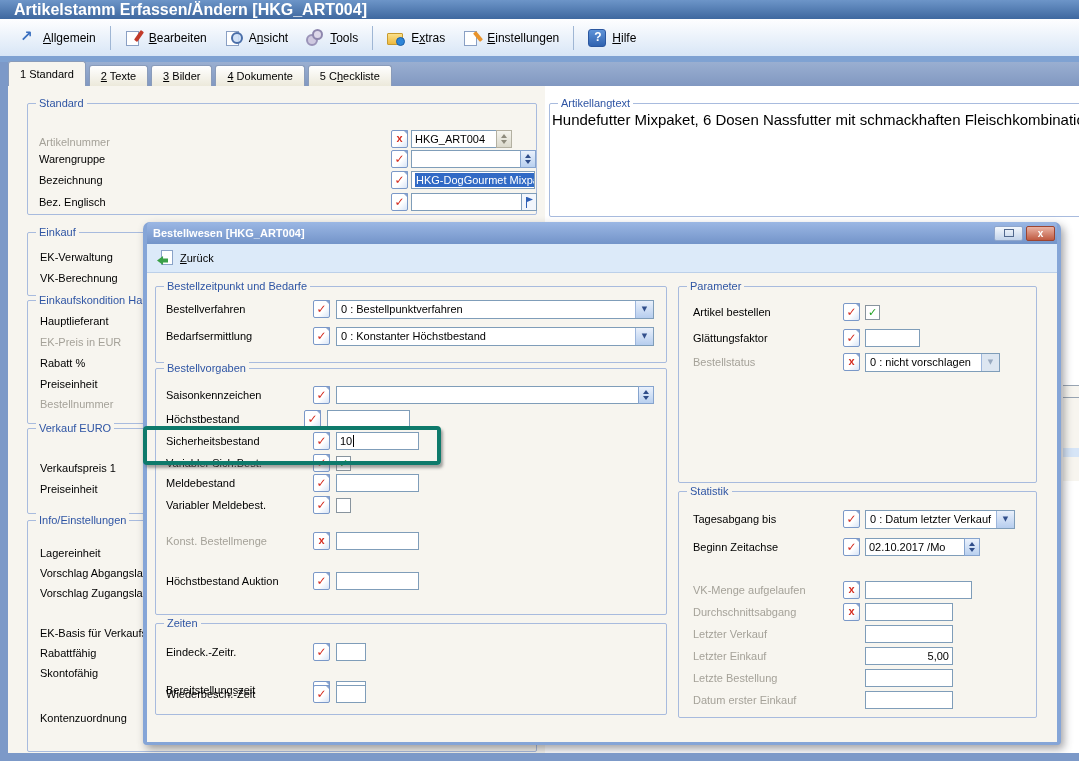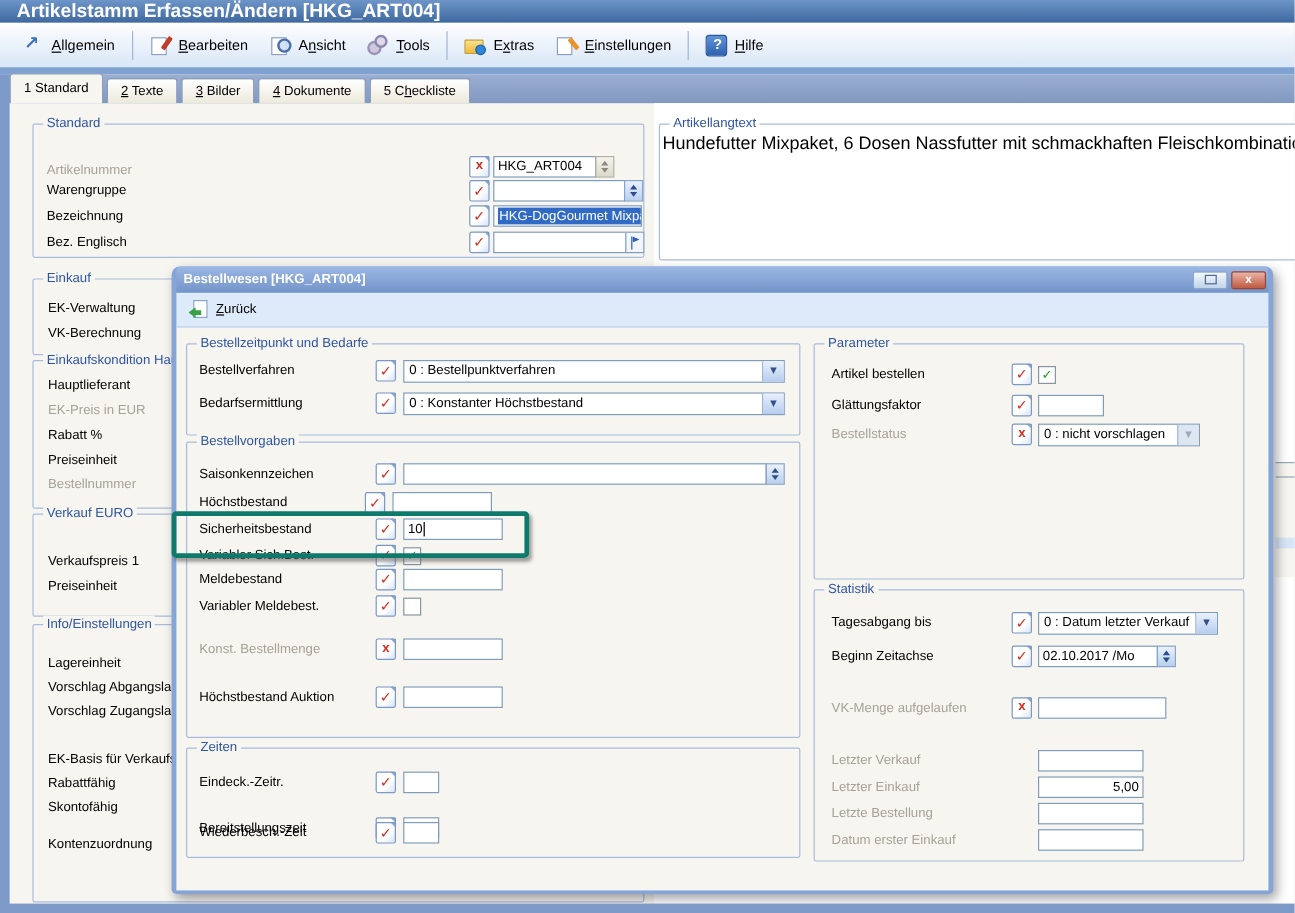--- a/index.html
+++ b/index.html
@@ -268,21 +268,21 @@
     <span class="si" style="top:54px;">Preiseinheit</span>
   </div>
   <div class="gb" style="left:27px;top:520px;width:508px;height:230px;">
     <span class="gb-title">Info/Einstellungen</span>
     <span class="si" style="top:26px;">Lagereinheit</span>
     <span class="si" style="top:46px;">Vorschlag Abgangsla</span>
     <span class="si" style="top:66px;">Vorschlag Zugangsla</span>
     <span class="si" style="top:106px;">EK-Basis für Verkaufs</span>
     <span class="si" style="top:126px;">Rabattfähig</span>
     <span class="si" style="top:146px;">Skontofähig</span>
-    <span class="si" style="top:177px;">Kontenzuordnung</span>
+    <span class="si" style="top:191px;">Kontenzuordnung</span>
   </div>
 
   <div id="fragment">
     <div class="fline"></div>
       <div class="fblue"></div>
   </div>
 
   <div id="dialog">
     <div class="dlg-titlebar">
       <span class="dlg-title">Bestellwesen [HKG_ART004]</span>
@@ -444,20 +444,27 @@
               <i class="dn"></i>
             </span>
         </div>
         <div class="r" style="left:14px;top:88px;">
           <span class="lab dis" style="width:150px;">VK-Menge aufgelaufen</span>
           <span class="fi fi-x" style="margin-right:5px;"></span>
           <div class="tf" style="width:107px;">
             <span></span>
           </div>
         </div>
+        <div class="r" style="left:14px;top:110px;">
+          <span class="lab dis" style="width:150px;">Durchschnittsabgang</span>
+          <span class="fi fi-x" style="margin-right:5px;"></span>
+          <div class="tf" style="width:88px;">
+            <span></span>
+          </div>
+        </div>
         <div class="r" style="left:14px;top:132px;">
           <span class="lab dis" style="width:150px;">Letzter Verkauf</span>
           <span class="fi ghost"></span>
             <span style="width:5px;"></span>
           <div class="tf" style="width:88px;">
             <span></span>
           </div>
         </div>
         <div class="r" style="left:14px;top:154px;">
           <span class="lab dis" style="width:150px;">Letzter Einkauf</span>

